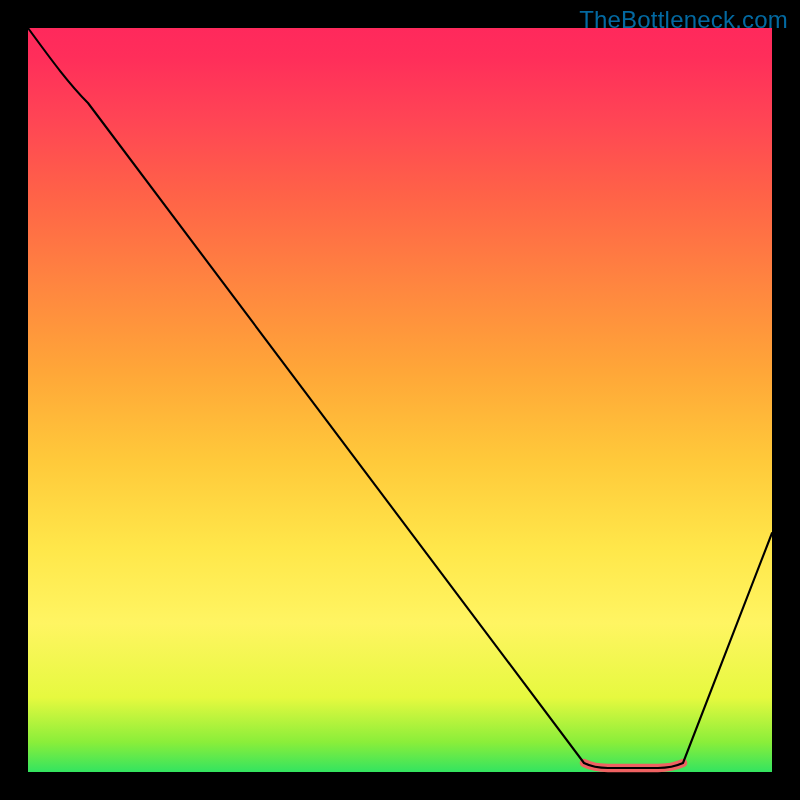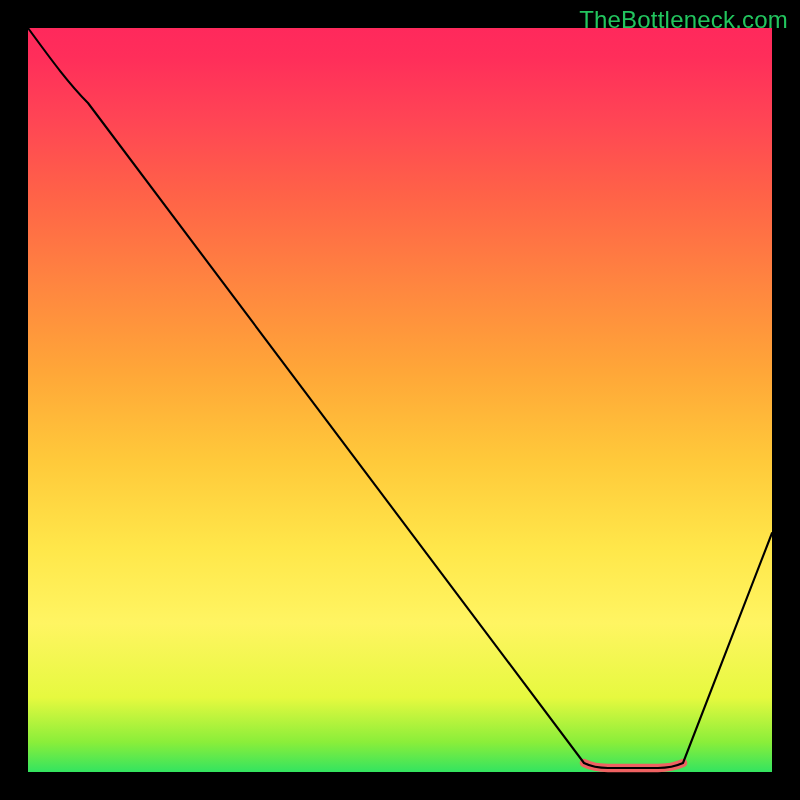--- a/index.html
+++ b/index.html
@@ -5,21 +5,21 @@
   * { margin: 0; padding: 0; box-sizing: border-box; }
   html, body { width: 800px; height: 800px; background: #000; overflow: hidden; }
   .stage {
     position: relative;
     width: 800px; height: 800px;
     background: #000;
   }
   .watermark {
     position: absolute;
     top: 6px; right: 12px;
-    color: #22c55e;
+    color: #0369a1;
     font-family: Arial, Helvetica, sans-serif;
     font-size: 24px;
     font-weight: 500;
     letter-spacing: 0.2px;
   }
   .plot-area {
     position: absolute;
     left: 28px; top: 28px;
     width: 744px; height: 744px;
     background: linear-gradient(to top,

